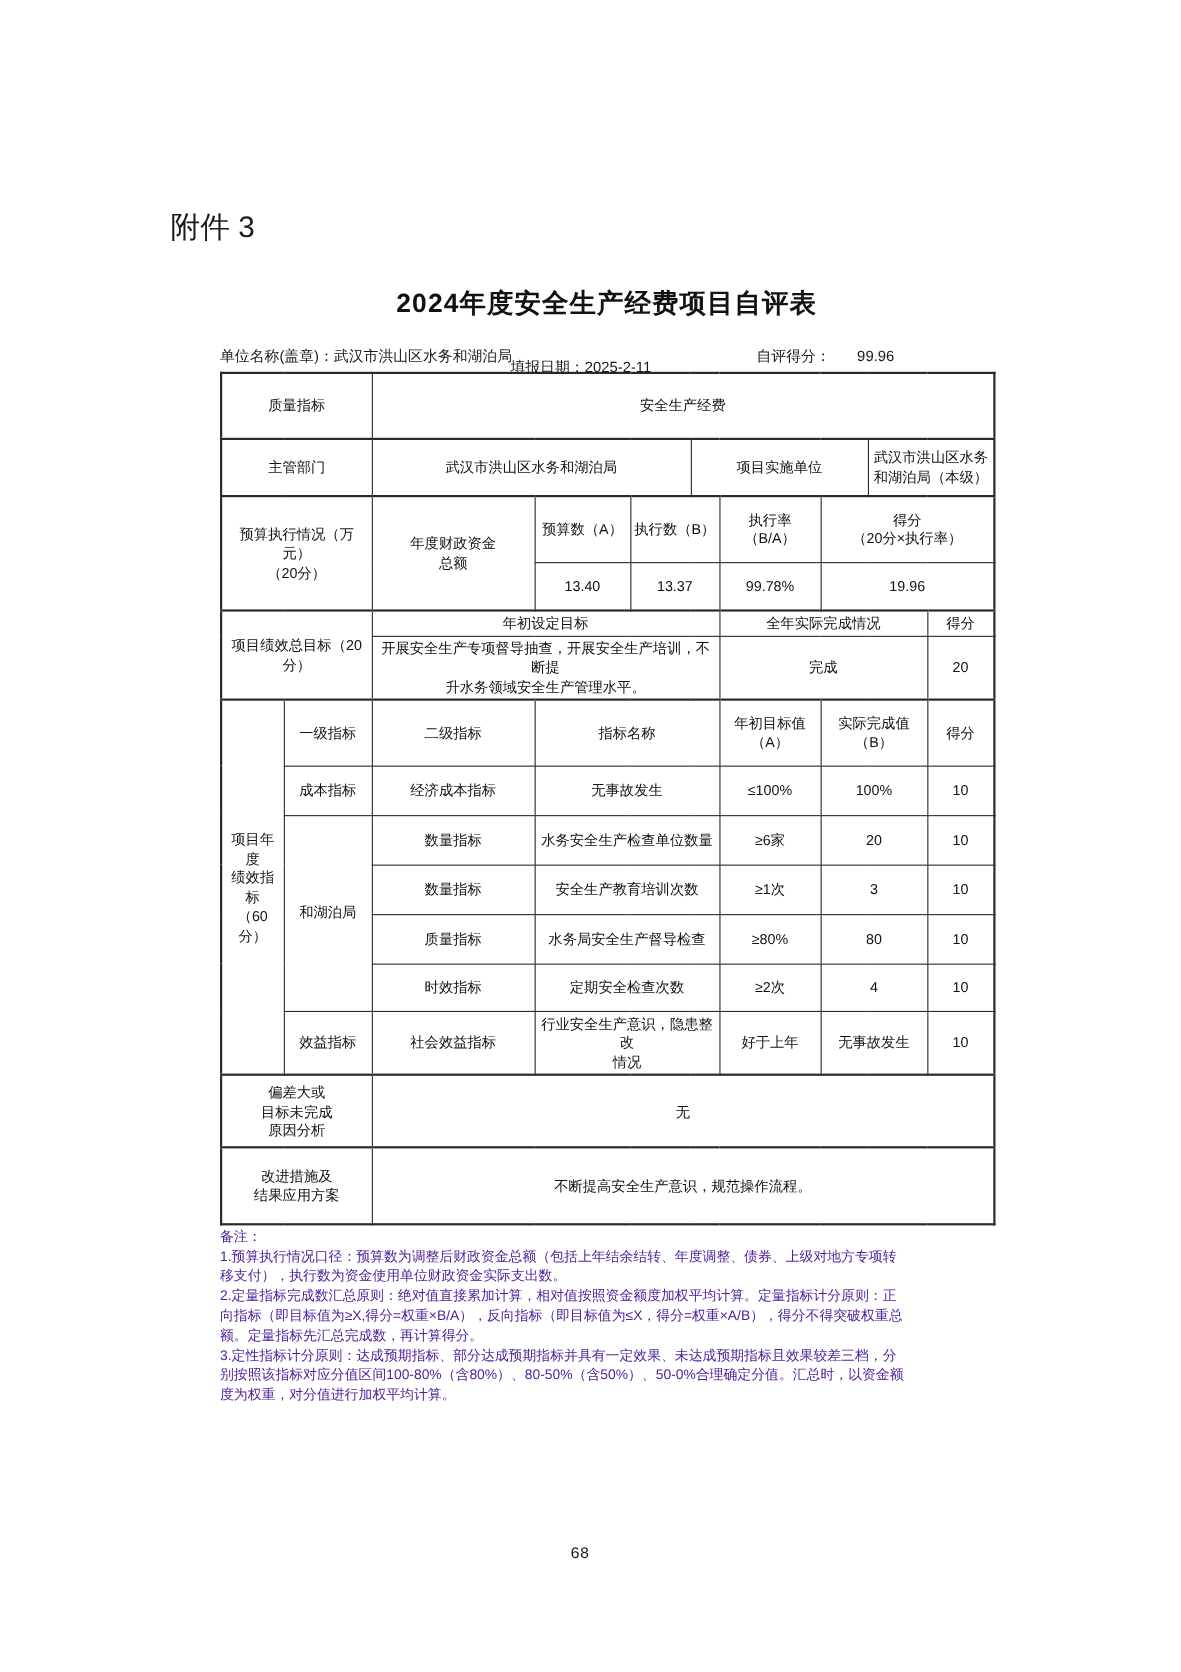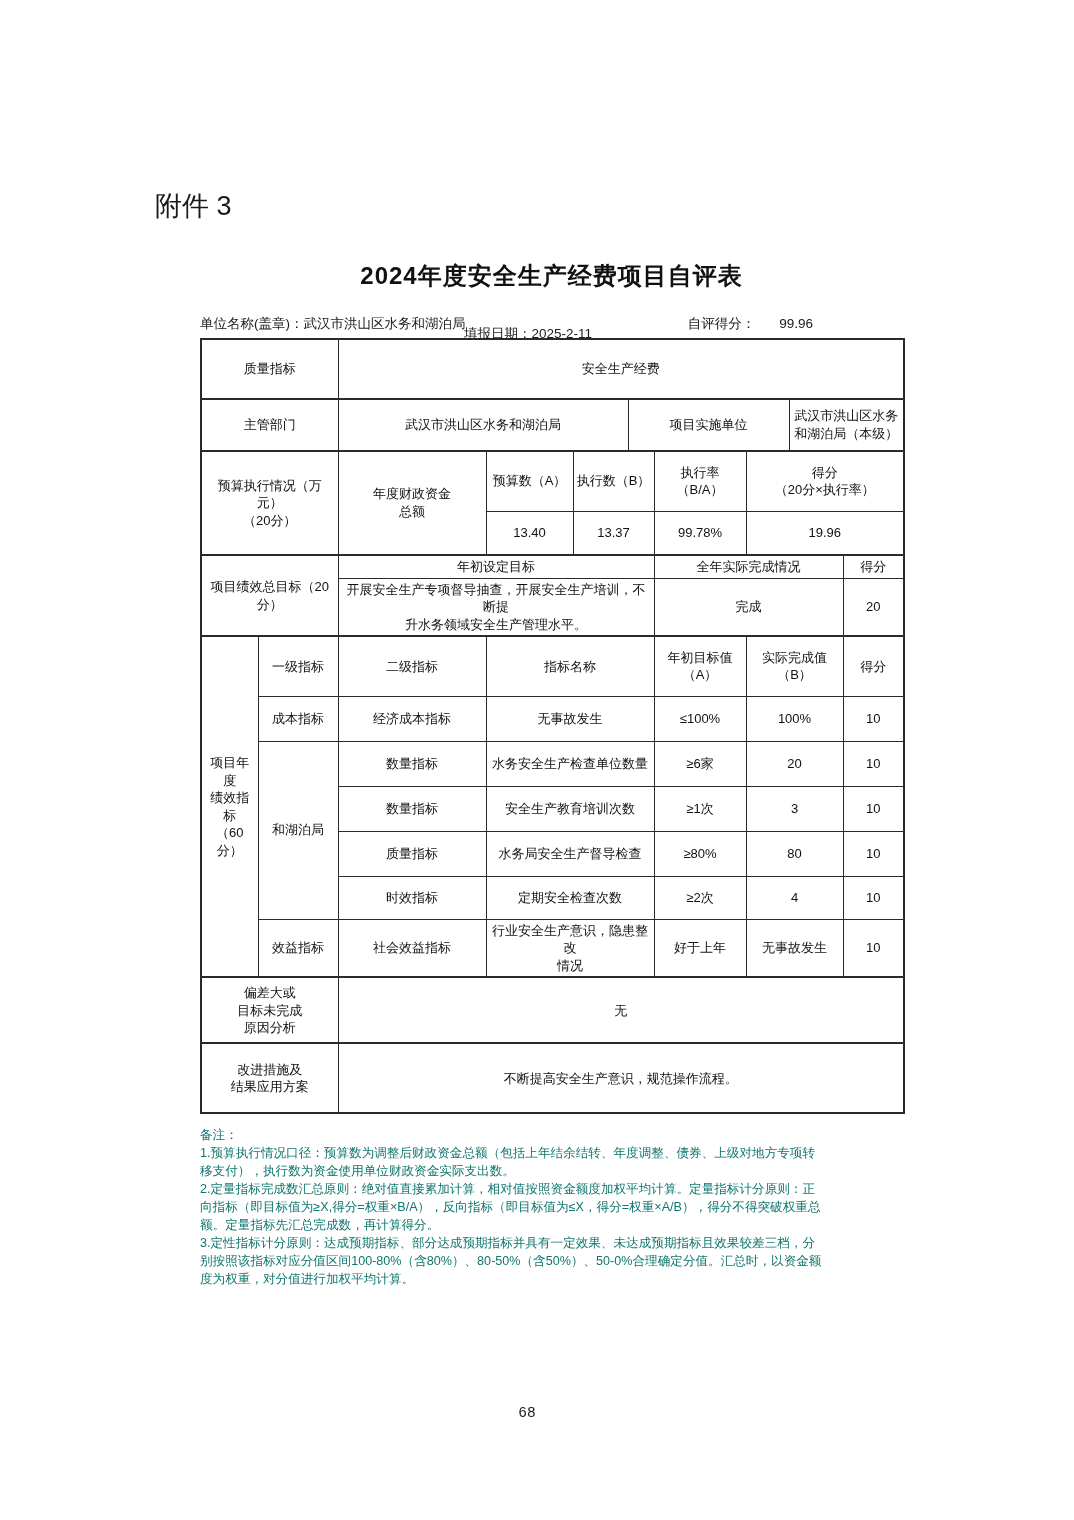--- a/index.html
+++ b/index.html
@@ -21,21 +21,21 @@
     width:703px; table-layout:fixed; border-collapse:collapse;
     border:2px solid #2a2a2a;
   }
   table.form td {
     border:1px solid #2a2a2a; font-size:13px; text-align:center;
     vertical-align:middle; padding:2px 3px; line-height:1.35;
     white-space:pre-line; overflow:hidden; color:#111;
   }
   tr.sec td { border-top-width:2px; }
   td.left { text-align:left; padding-left:8px; }
-  .notes { margin-top:12px; font-size:12.6px; line-height:1.43; color:#0f766e; }
+  .notes { margin-top:1px; font-size:12.6px; line-height:1.43; color:#4c1d95; }
   .notes p { margin:0; }
   .page-number {
     position:absolute; top:1405px; left:0; width:1054px; text-align:center;
     font-size:14.5px; font-family:Liberation Mono, monospace;
   }
 </style>
 </head>
 <body>
 
 <div class="page">

